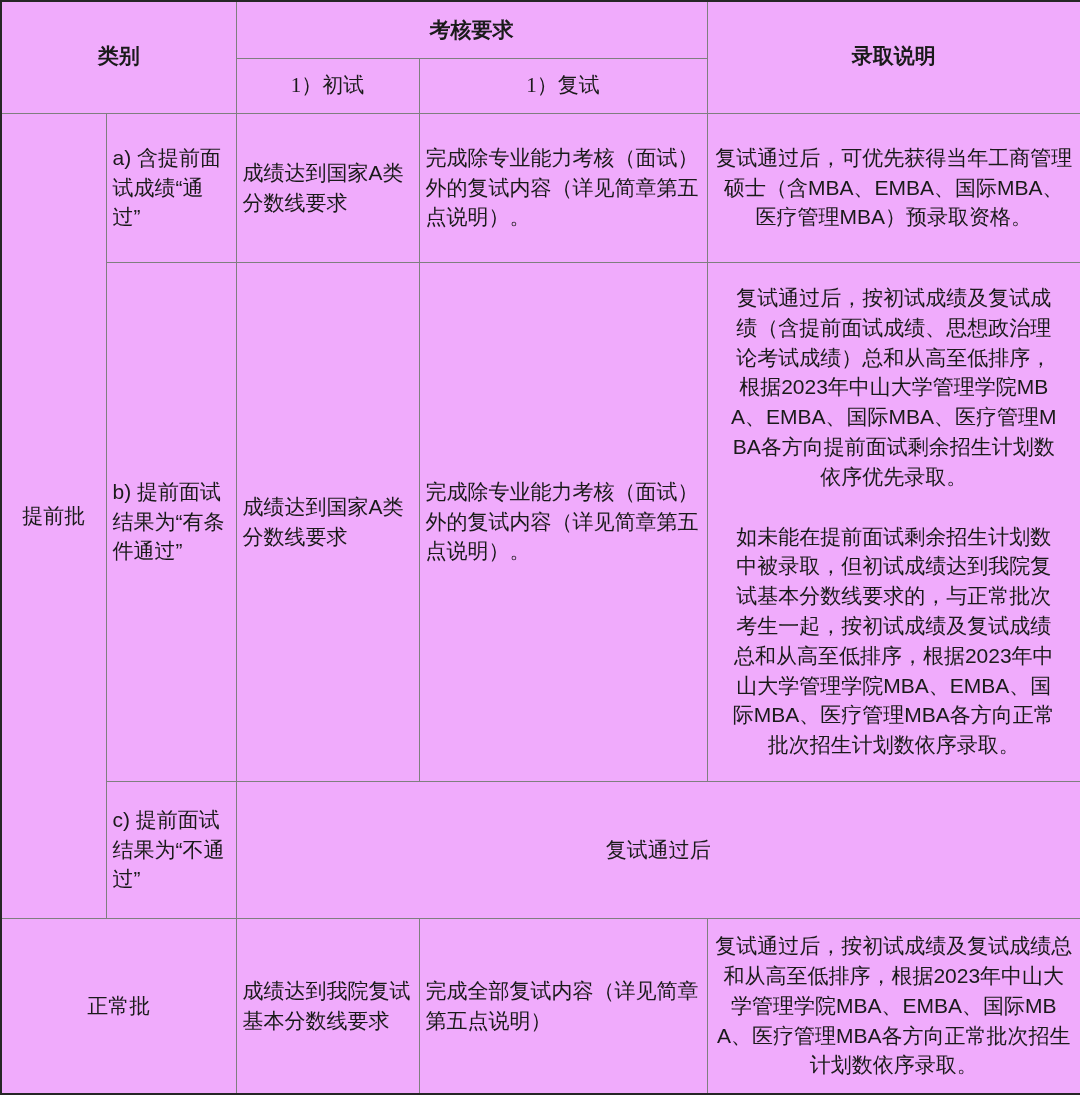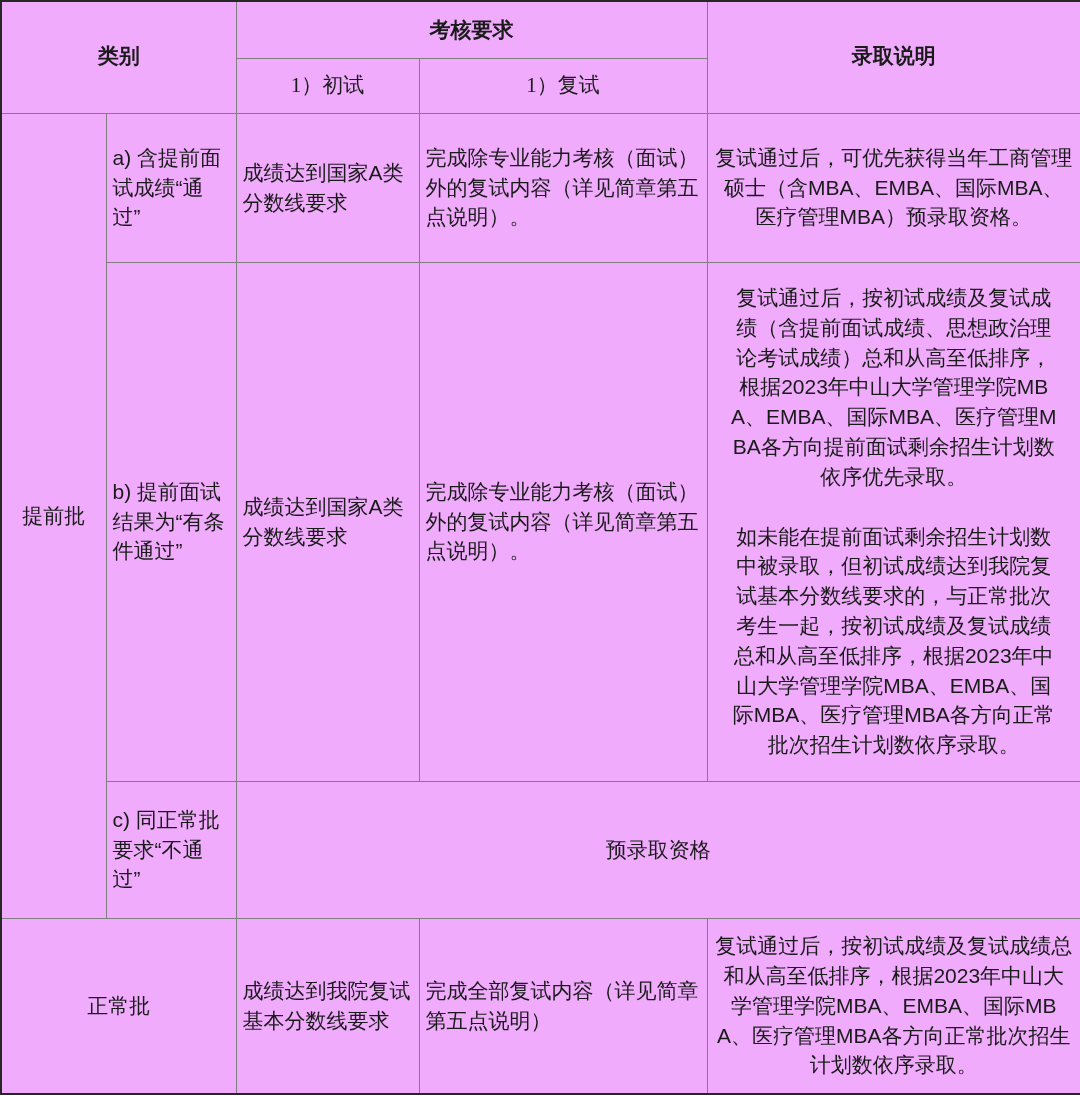--- a/index.html
+++ b/index.html
@@ -103,22 +103,22 @@
       <td class="left">b) 提前面试结果为“有条件通过”</td>
       <td class="left exam1">成绩达到国家A类分数线要求</td>
       <td class="left exam2">完成除专业能力考核（面试）外的复试内容（详见简章第五点说明）。</td>
       <td class="left note vtop">
         <p class="para">复试通过后，按初试成绩及复试成绩（含提前面试成绩、思想政治理论考试成绩）总和从高至低排序，根据2023年中山大学管理学院MBA、EMBA、国际MBA、医疗管理MBA各方向提前面试剩余招生计划数依序优先录取。</p>
         <p class="para">如未能在提前面试剩余招生计划数中被录取，但初试成绩达到我院复试基本分数线要求的，与正常批次考生一起，按初试成绩及复试成绩总和从高至低排序，根据2023年中山大学管理学院MBA、EMBA、国际MBA、医疗管理MBA各方向正常批次招生计划数依序录取。</p>
       </td>
     </tr>
 
     <tr style="height:137px">
-      <td class="left">c) 同正常批要求“不通过”</td>
-      <td class="center" colspan="3">预录取资格</td>
+      <td class="left">c) 提前面试结果为“不通过”</td>
+      <td class="center" colspan="3">复试通过后</td>
     </tr>
 
     <tr style="height:176px">
       <td class="center" colspan="2">正常批</td>
       <td class="left exam1">成绩达到我院复试基本分数线要求</td>
       <td class="left exam2">完成全部复试内容（详见简章第五点说明）</td>
       <td class="left note">复试通过后，按初试成绩及复试成绩总和从高至低排序，根据2023年中山大学管理学院MBA、EMBA、国际MBA、医疗管理MBA各方向正常批次招生计划数依序录取。</td>
     </tr>
   </tbody>
     </table>

